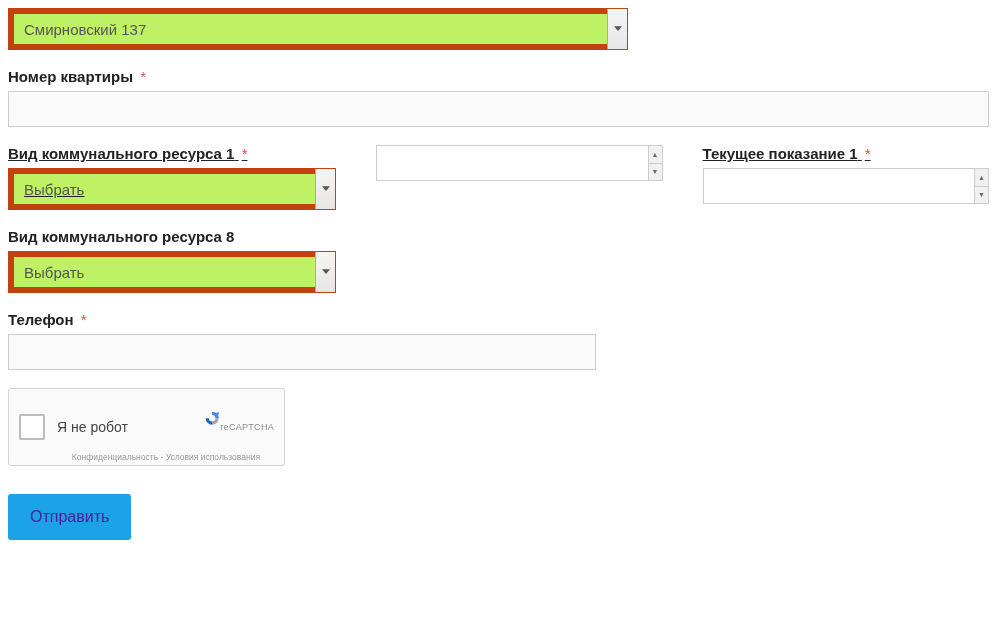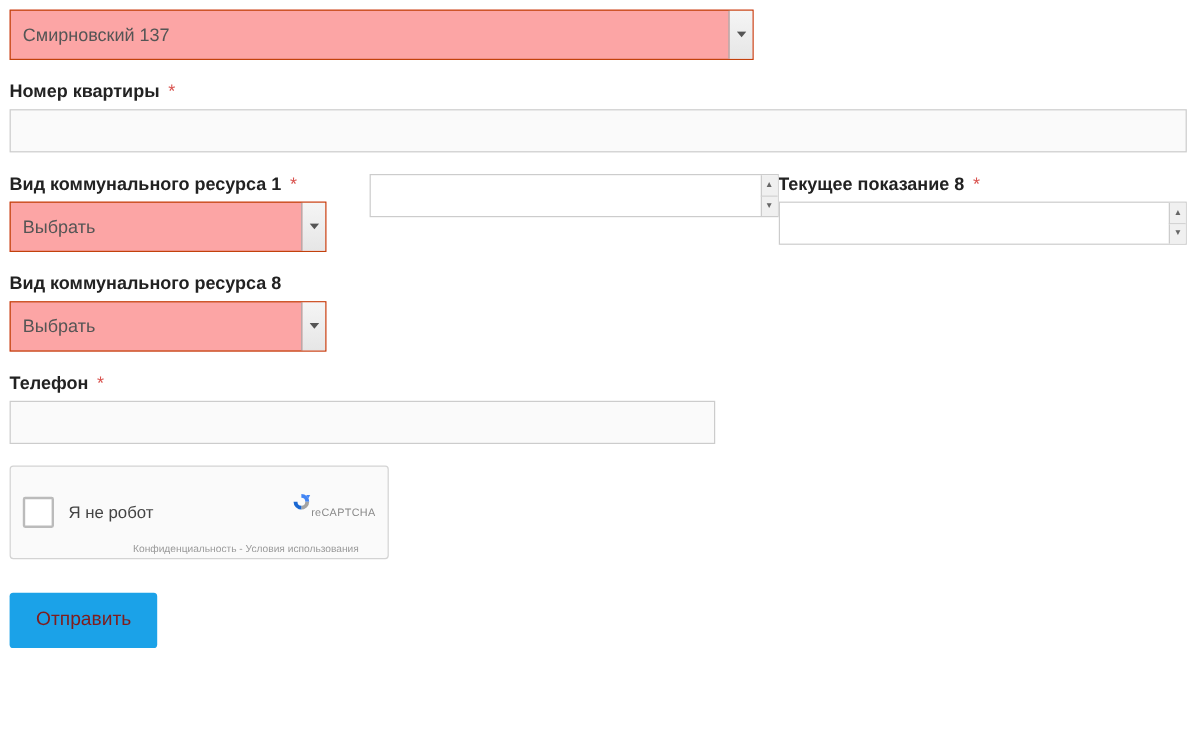--- a/index.html
+++ b/index.html
@@ -19,22 +19,22 @@
       font-size: 15px;
       margin-bottom: 6px;
     }
     .req { color: #d9534f; font-weight: normal; margin-left: 3px; }
     .select-wrap, .input-wrap, .number-wrap {
       position: relative;
     }
     .select-box {
       width: 100%;
       height: 42px;
-      border: 1px solid #c2410c;
-      background: #fca5a5;
+      border: 6px solid #c2410c;
+      background: #bef264;
       padding: 0 40px 0 10px;
       font-size: 15px;
       color: #555;
       display: flex;
       align-items: center;
     }
     .select-arrow-btn {
       position: absolute;
       right: 1px;
       top: 1px;
@@ -81,28 +81,30 @@
       border-left: 1px solid #ccc;
       display: flex;
       align-items: center;
       justify-content: center;
       font-size: 7px;
       color: #666;
     }
     .spinner-up { border-bottom: 1px solid #ccc; }
     .row-3 {
       display: flex;
+      gap: 40px;
       margin-bottom: 18px;
+      text-decoration: underline;
     }
     .row-3 > .form-group { flex: 1; margin-bottom: 0; }
     .row-3 > .form-group:first-child { flex: 0 0 300px; }
-    .select-narrow { width: 264px; }
+    .select-narrow { width: 328px; }
 
     .captcha-box {
-      width: 316px;
+      width: 277px;
       height: 78px;
       border: 1px solid #d3d3d3;
       background: #fafafa;
       border-radius: 3px;
       display: flex;
       align-items: center;
       padding: 0 10px;
       margin-top: 16px;
       margin-bottom: 28px;
       position: relative;
@@ -139,21 +141,21 @@
     }
     .captcha-legal {
       position: absolute;
       bottom: 3px;
       right: 24px;
       font-size: 8.5px;
       color: #999;
     }
     .submit-btn {
       background: #1ba2e8;
-      color: #7f1d1d;
+      color: #4c1d95;
       border: none;
       padding: 14px 22px;
       font-size: 16px;
       border-radius: 3px;
       cursor: pointer;
     }
     .address-select { width: 620px; }
     .phone-wrap { width: 588px; }
   </style>
 </head>
@@ -204,21 +206,21 @@
     <div class="number-wrap">
       <input class="number-input" type="text" value="" style="">
       <div class="spinner-btns">
         <div class="spinner-up">▲</div>
         <div class="spinner-down">▼</div>
       </div>
     </div>
   </div>
   <div class="form-group">
     <label class="label">
-      <span>Текущее показание 8</span>
+      <span>Текущее показание 1</span>
       <span class="req">*</span>
     </label>
     <div class="number-wrap">
       <input class="number-input" type="text" value="" style="">
       <div class="spinner-btns">
         <div class="spinner-up">▲</div>
         <div class="spinner-down">▼</div>
       </div>
     </div>
   </div>

